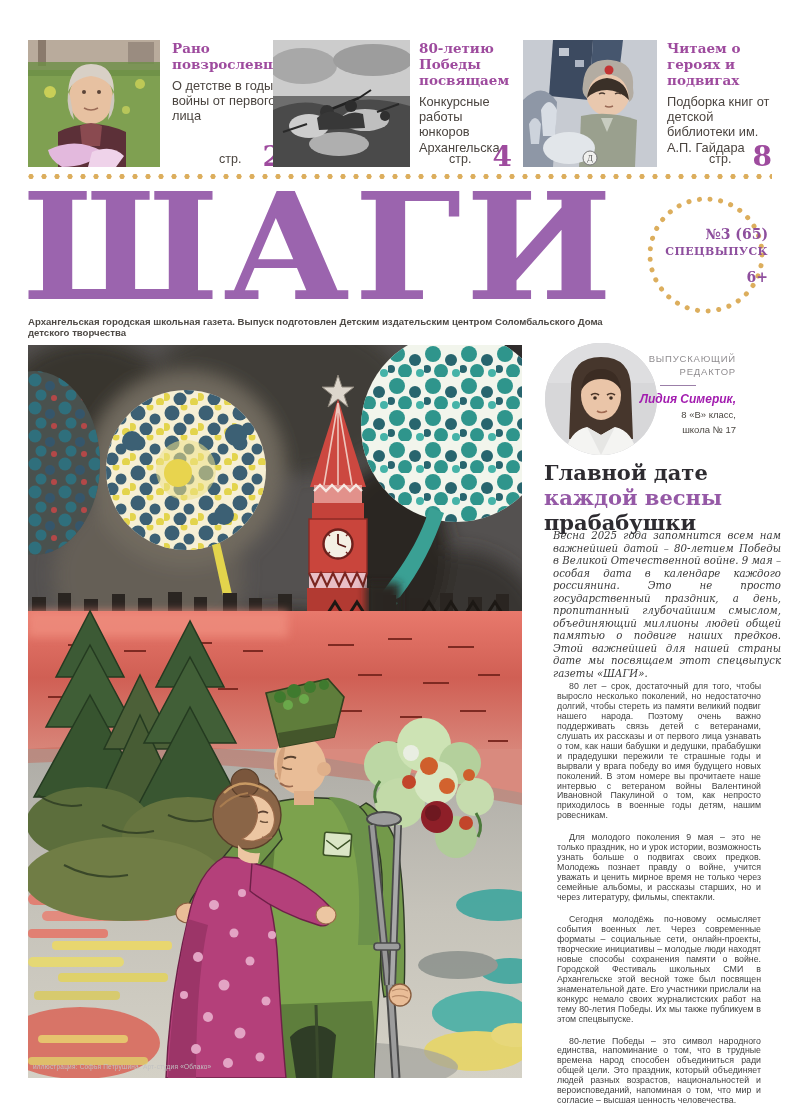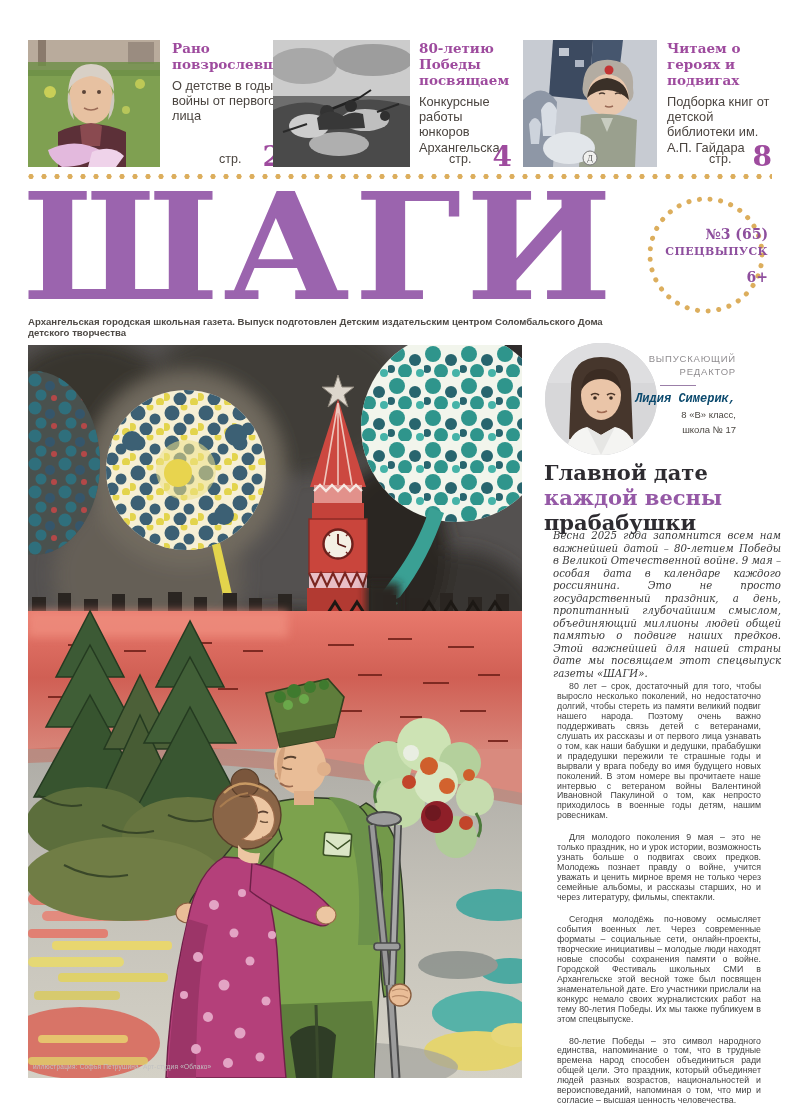--- a/index.html
+++ b/index.html
@@ -34,22 +34,22 @@
   .badge .l3{font-size:14px;line-height:18px;margin-top:8px;}
   .tagline{left:28px;top:316px;width:600px;font-size:9.6px;color:#4e4a46;font-weight:bold;}
   
   .artwork{left:28px;top:345px;width:494px;height:733px;overflow:hidden;}
   .art-caption{left:33px;top:1063px;font-size:6.5px;color:#c2c2c2;letter-spacing:0.2px;}
   
   .editor-photo{left:545px;top:343px;width:112px;height:112px;border-radius:50%;overflow:hidden;background:#d9d9db;}
   .editor-meta{left:620px;top:352px;width:116px;text-align:right;}
   .ed-role{font-size:9.5px;line-height:13px;color:#908d90;letter-spacing:0.8px;}
   .ed-div{width:36px;border-top:1.5px solid #9b7fa8;margin:7px auto 6px auto;}
-  .ed-name{font-family:Liberation Mono, monospace;font-style:italic;font-weight:bold;
-           font-size:12px;line-height:15px;color:#0c4a6e;}
+  .ed-name{font-family:Liberation Sans, sans-serif;font-style:italic;font-weight:bold;
+           font-size:12px;line-height:15px;color:#a21caf;}
   .ed-class{font-size:9.5px;line-height:12.5px;color:#4b4742;margin-top:2px;}
   .headline{left:544px;top:460px;width:234px;font-family:"DejaVu Serif","Liberation Serif",serif;
     font-weight:bold;font-size:21px;line-height:25px;color:#2d2b30;}
   .headline .accent{color:#9559a6;}
   .lead{left:545px;top:530px;width:228px;font-family:"DejaVu Serif","Liberation Serif",serif;
     font-style:italic;font-size:10.2px;line-height:12.5px;color:#3a3a3a;text-align:justify;margin-left:8px;}
   .bodytext{left:545px;top:670px;width:228px;font-size:8.8px;line-height:9.95px;
     color:#3f3f3f;text-align:justify;}
   .bodytext p{margin:12px;text-indent:12px;}
 </style>

